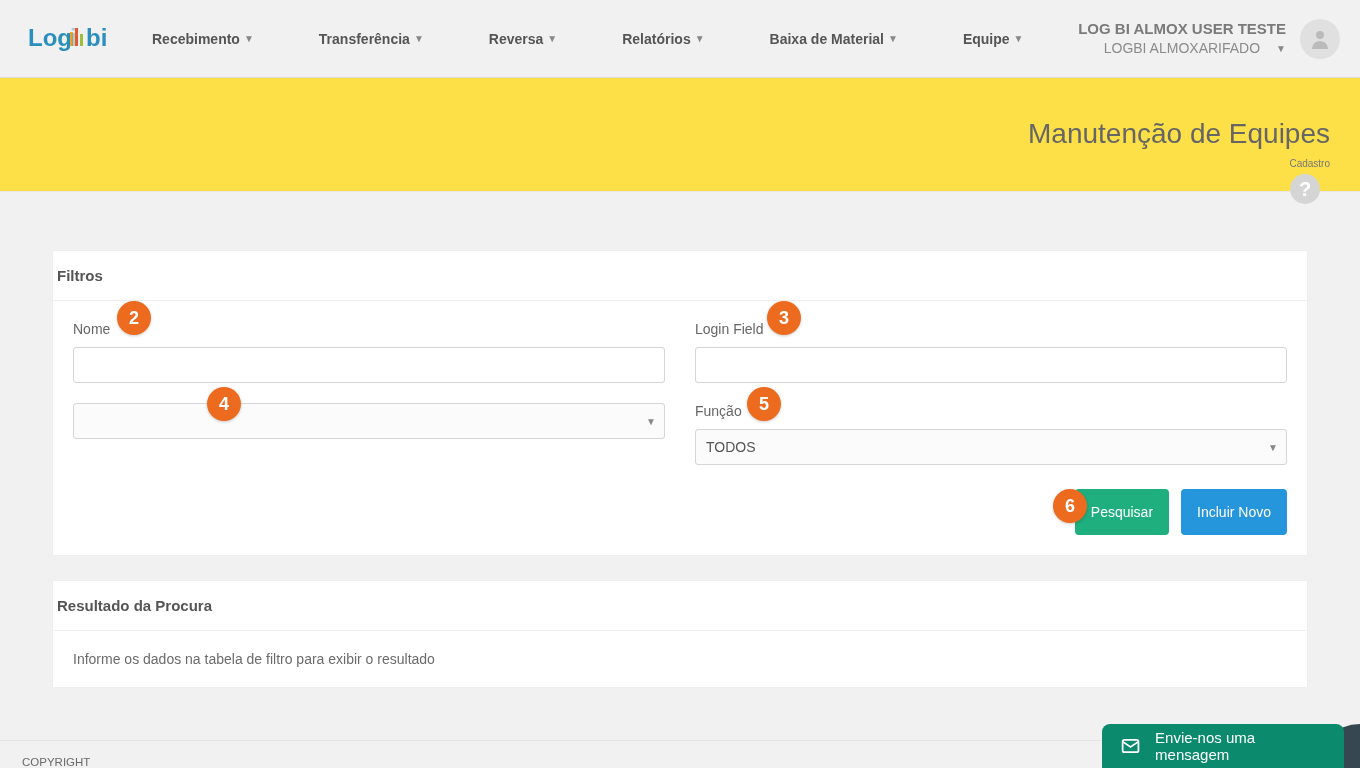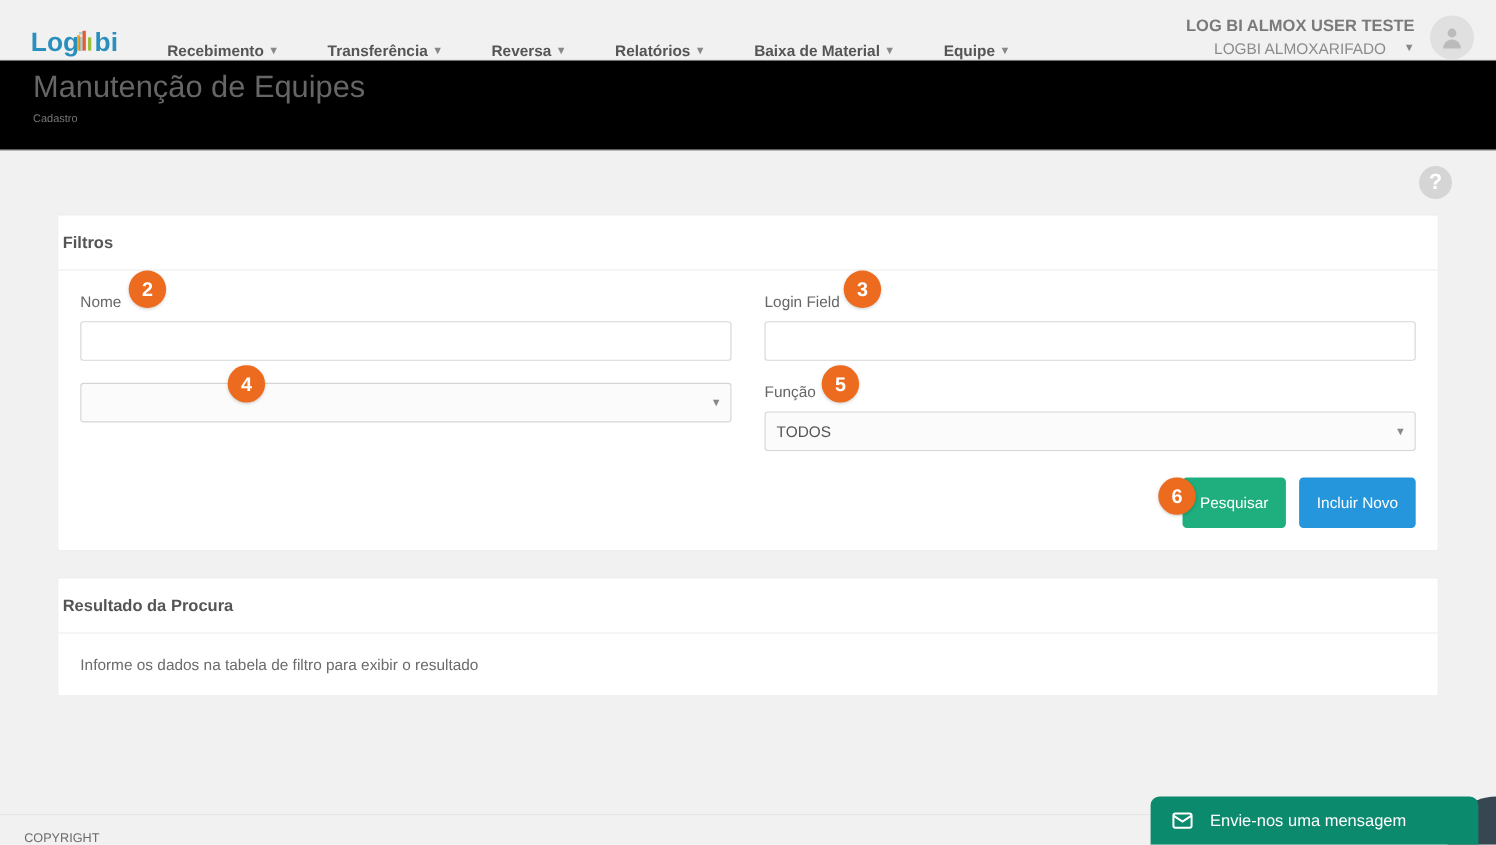--- a/index.html
+++ b/index.html
@@ -9,32 +9,32 @@
     color: #555;
     font-size: 14px;
     width: 1360px;
     height: 768px;
     overflow: hidden;
     position: relative;
   }
   
   .topbar {
     display: flex;
-    align-items: flex-end;
-    height: 55px;
+    align-items: center;
+    height: 78px;
     padding: 0 20px 0 28px;
     background: #f1f1f1;
     border-bottom: 1px solid #ddd;
   }
   .logo {
     margin-right: 40px;
     font-weight: 600;
   }
   .logo svg { display:block; }
-  .nav-links { display: flex; gap: 44px; }
+  .nav-links { display: flex; gap: 65px; }
   .nav-item {
     color: #555;
     font-weight: 600;
     font-size: 14px;
     cursor: pointer;
     display: flex;
     align-items: center;
     gap: 4px;
   }
   .caret { font-size: 10px; color: #888; }
@@ -48,24 +48,25 @@
   .user-top { color: #7a7a7a; font-size: 15px; font-weight: 600;}
   .user-sub { color: #8b8b8b; font-size: 14px; display:flex; justify-content:flex-end; align-items:center; gap:16px;}
   .avatar {
     width: 40px; height: 40px; border-radius: 50%;
     background: #e0e0e0;
     display:flex; align-items:center; justify-content:center;
   }
   .avatar svg{width:24px;height:24px;fill:#bbb;}
   
   .page-head {
-    background:#000000;
-    padding: 8px 30px 22px;
+    background:#fde047;
+    padding: 40px 30px 22px;
     border-bottom:1px solid #e7e7e7;
     position:relative;
+    text-align:right;
   }
   .page-title { font-size: 28px; color:#666; font-weight:400; }
   .breadcrumb { font-size: 10px; color:#777; margin-top:8px; }
   .help-icon {
     position:absolute; right:40px; top:96px;
     width:30px;height:30px;border-radius:50%;background:#d5d5d5;
     color:#fff;font-weight:700;font-size:20px;
     display:flex;align-items:center;justify-content:center;
     cursor:pointer;
   }
@@ -131,21 +132,21 @@
     position:absolute;left:0;right:0;bottom:0;
     height:28px;padding:0 22px;
     display:flex;align-items:flex-end;
     font-size:11.5px;color:#6a6a6a;
     border-top:1px solid #e5e5e5;
   }
   .footer strong{color:#5a5a5a;font-weight:700;}
   
   .chat{
     position:absolute;right:16px;bottom:0;
-    width:298px;height:44px;
+    width:242px;height:44px;
     background:#0b8a6e;border-top-left-radius:8px;border-top-right-radius:8px;
     display:flex;align-items:center;gap:14px;padding:0 18px;
     color:#fff;font-size:15px;cursor:pointer;
   }
   .chat svg{width:22px;height:22px;stroke:#fff;fill:none;stroke-width:2;}
   .chat-corner{
     position:absolute;right:0;bottom:0;width:44px;height:44px;
     background:#364752;border-top-left-radius:44px;
     z-index:-0;
   }

